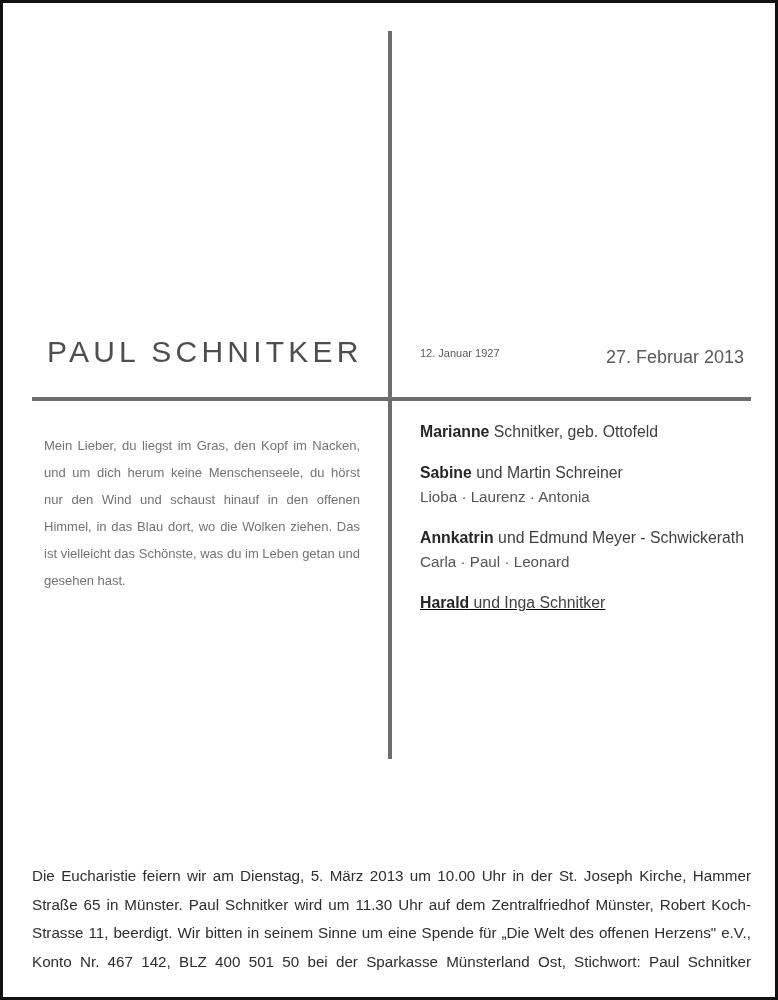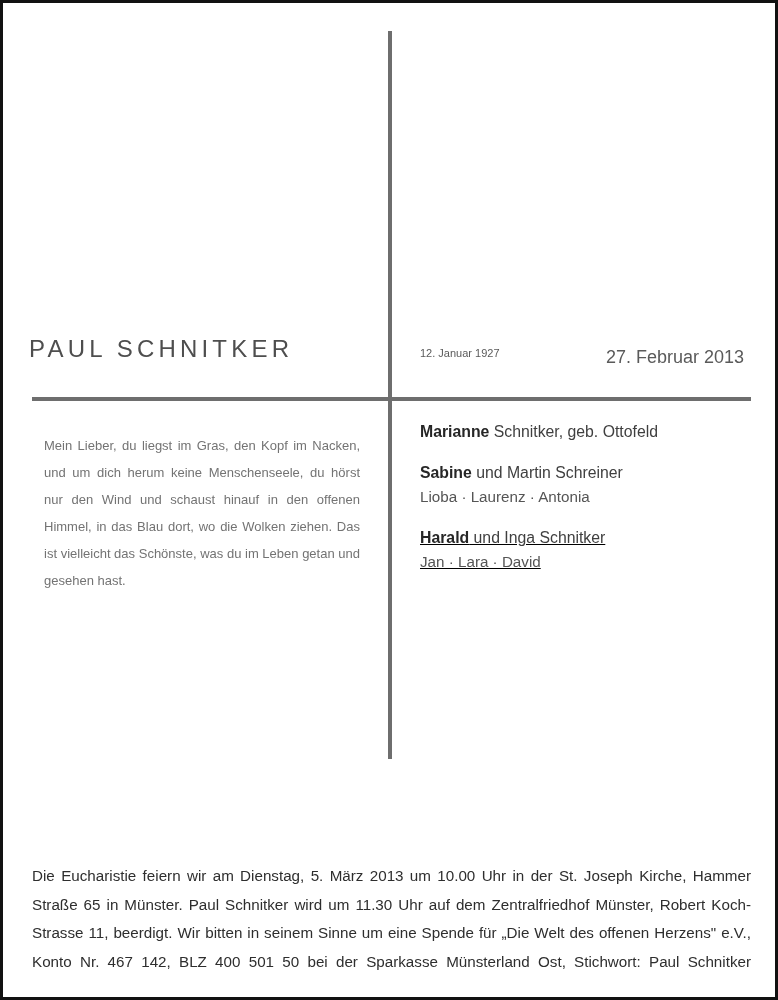--- a/index.html
+++ b/index.html
@@ -42,23 +42,23 @@
   
   .name-band {
     position: absolute;
     left: 0;
     top: 332px;
     width: 778px;
     height: 62px;
   }
   .deceased-name {
     position: absolute;
-    left: 26px;
+    left: 44px;
     top: 0;
-    font-size: 24px;
+    font-size: 30px;
     letter-spacing: 4.2px;
     color: #4e4e4e;
     font-weight: 400;
     white-space: nowrap;
   }
   .date-birth {
     position: absolute;
     left: 417px;
     top: 12px;
     font-size: 11px;
@@ -167,23 +167,24 @@
   <div class="survivors-column">
     <div id="survivors-list">
         <div class="survivor-group">
           <div class="survivor-primary"><span class="lead-name">Marianne</span><span> Schnitker, geb. Ottofeld</span></div>
         </div>
         <div class="survivor-group">
           <div class="survivor-primary"><span class="lead-name">Sabine</span><span> und Martin Schreiner</span></div>
           <div class="survivor-children">Lioba · Laurenz · Antonia</div>
         </div>
         <div class="survivor-group">
+          <div class="survivor-primary"><span class="lead-name">Annkatrin</span><span> und Edmund Meyer - Schwickerath</span></div>
+          <div class="survivor-children">Carla · Paul · Leonard</div>
         </div>
         <div class="survivor-group">
           <div class="survivor-primary"><span class="lead-name">Harald</span><span> und Inga Schnitker</span></div>
-          <div class="survivor-children">Jan · Lara · David</div>
         </div>
       </div>
   </div>
 
   <p class="service-details">Die Eucharistie feiern wir am Dienstag, 5. März 2013 um 10.00 Uhr in der St. Joseph Kirche, Hammer Straße 65 in Münster. Paul Schnitker wird um 11.30 Uhr auf dem Zentralfriedhof Münster, Robert Koch-Strasse 11, beerdigt. Wir bitten in seinem Sinne um eine Spende für „Die Welt des offenen Herzens" e.V., Konto Nr. 467 142, BLZ 400 501 50 bei der Sparkasse Münsterland Ost, Stichwort: Paul Schnitker</p>
 
 </div>
 
 </body></html>

